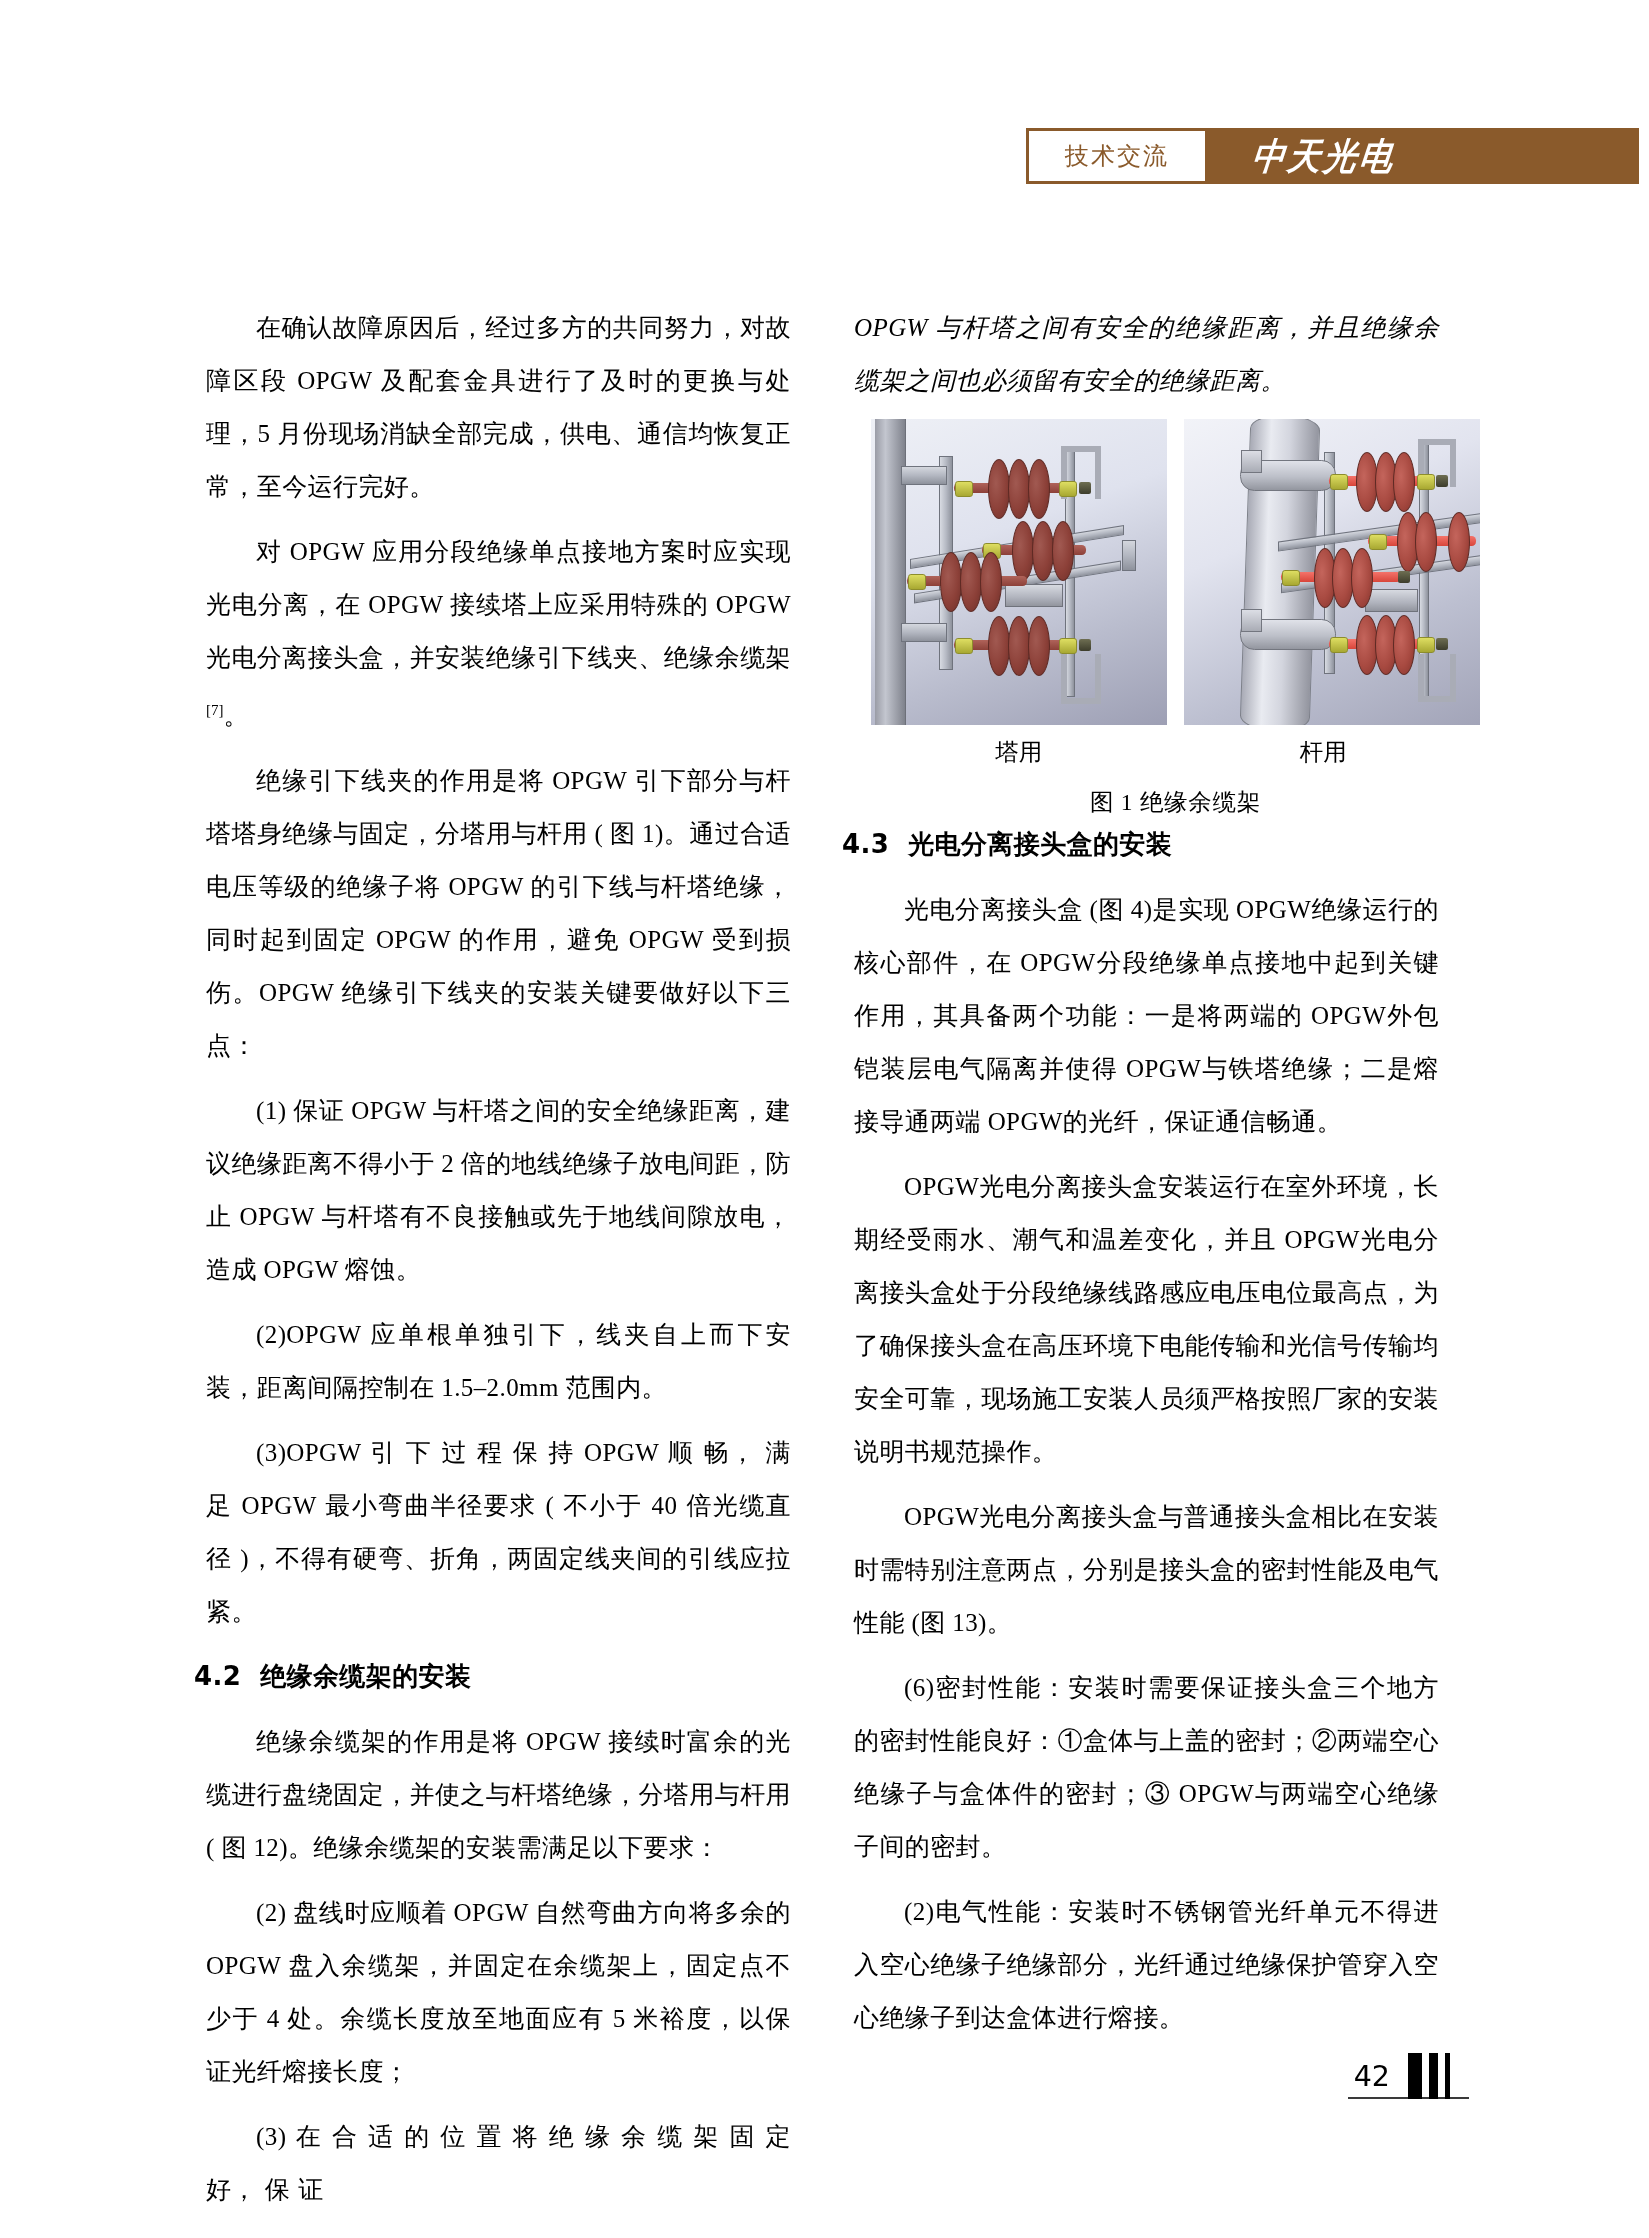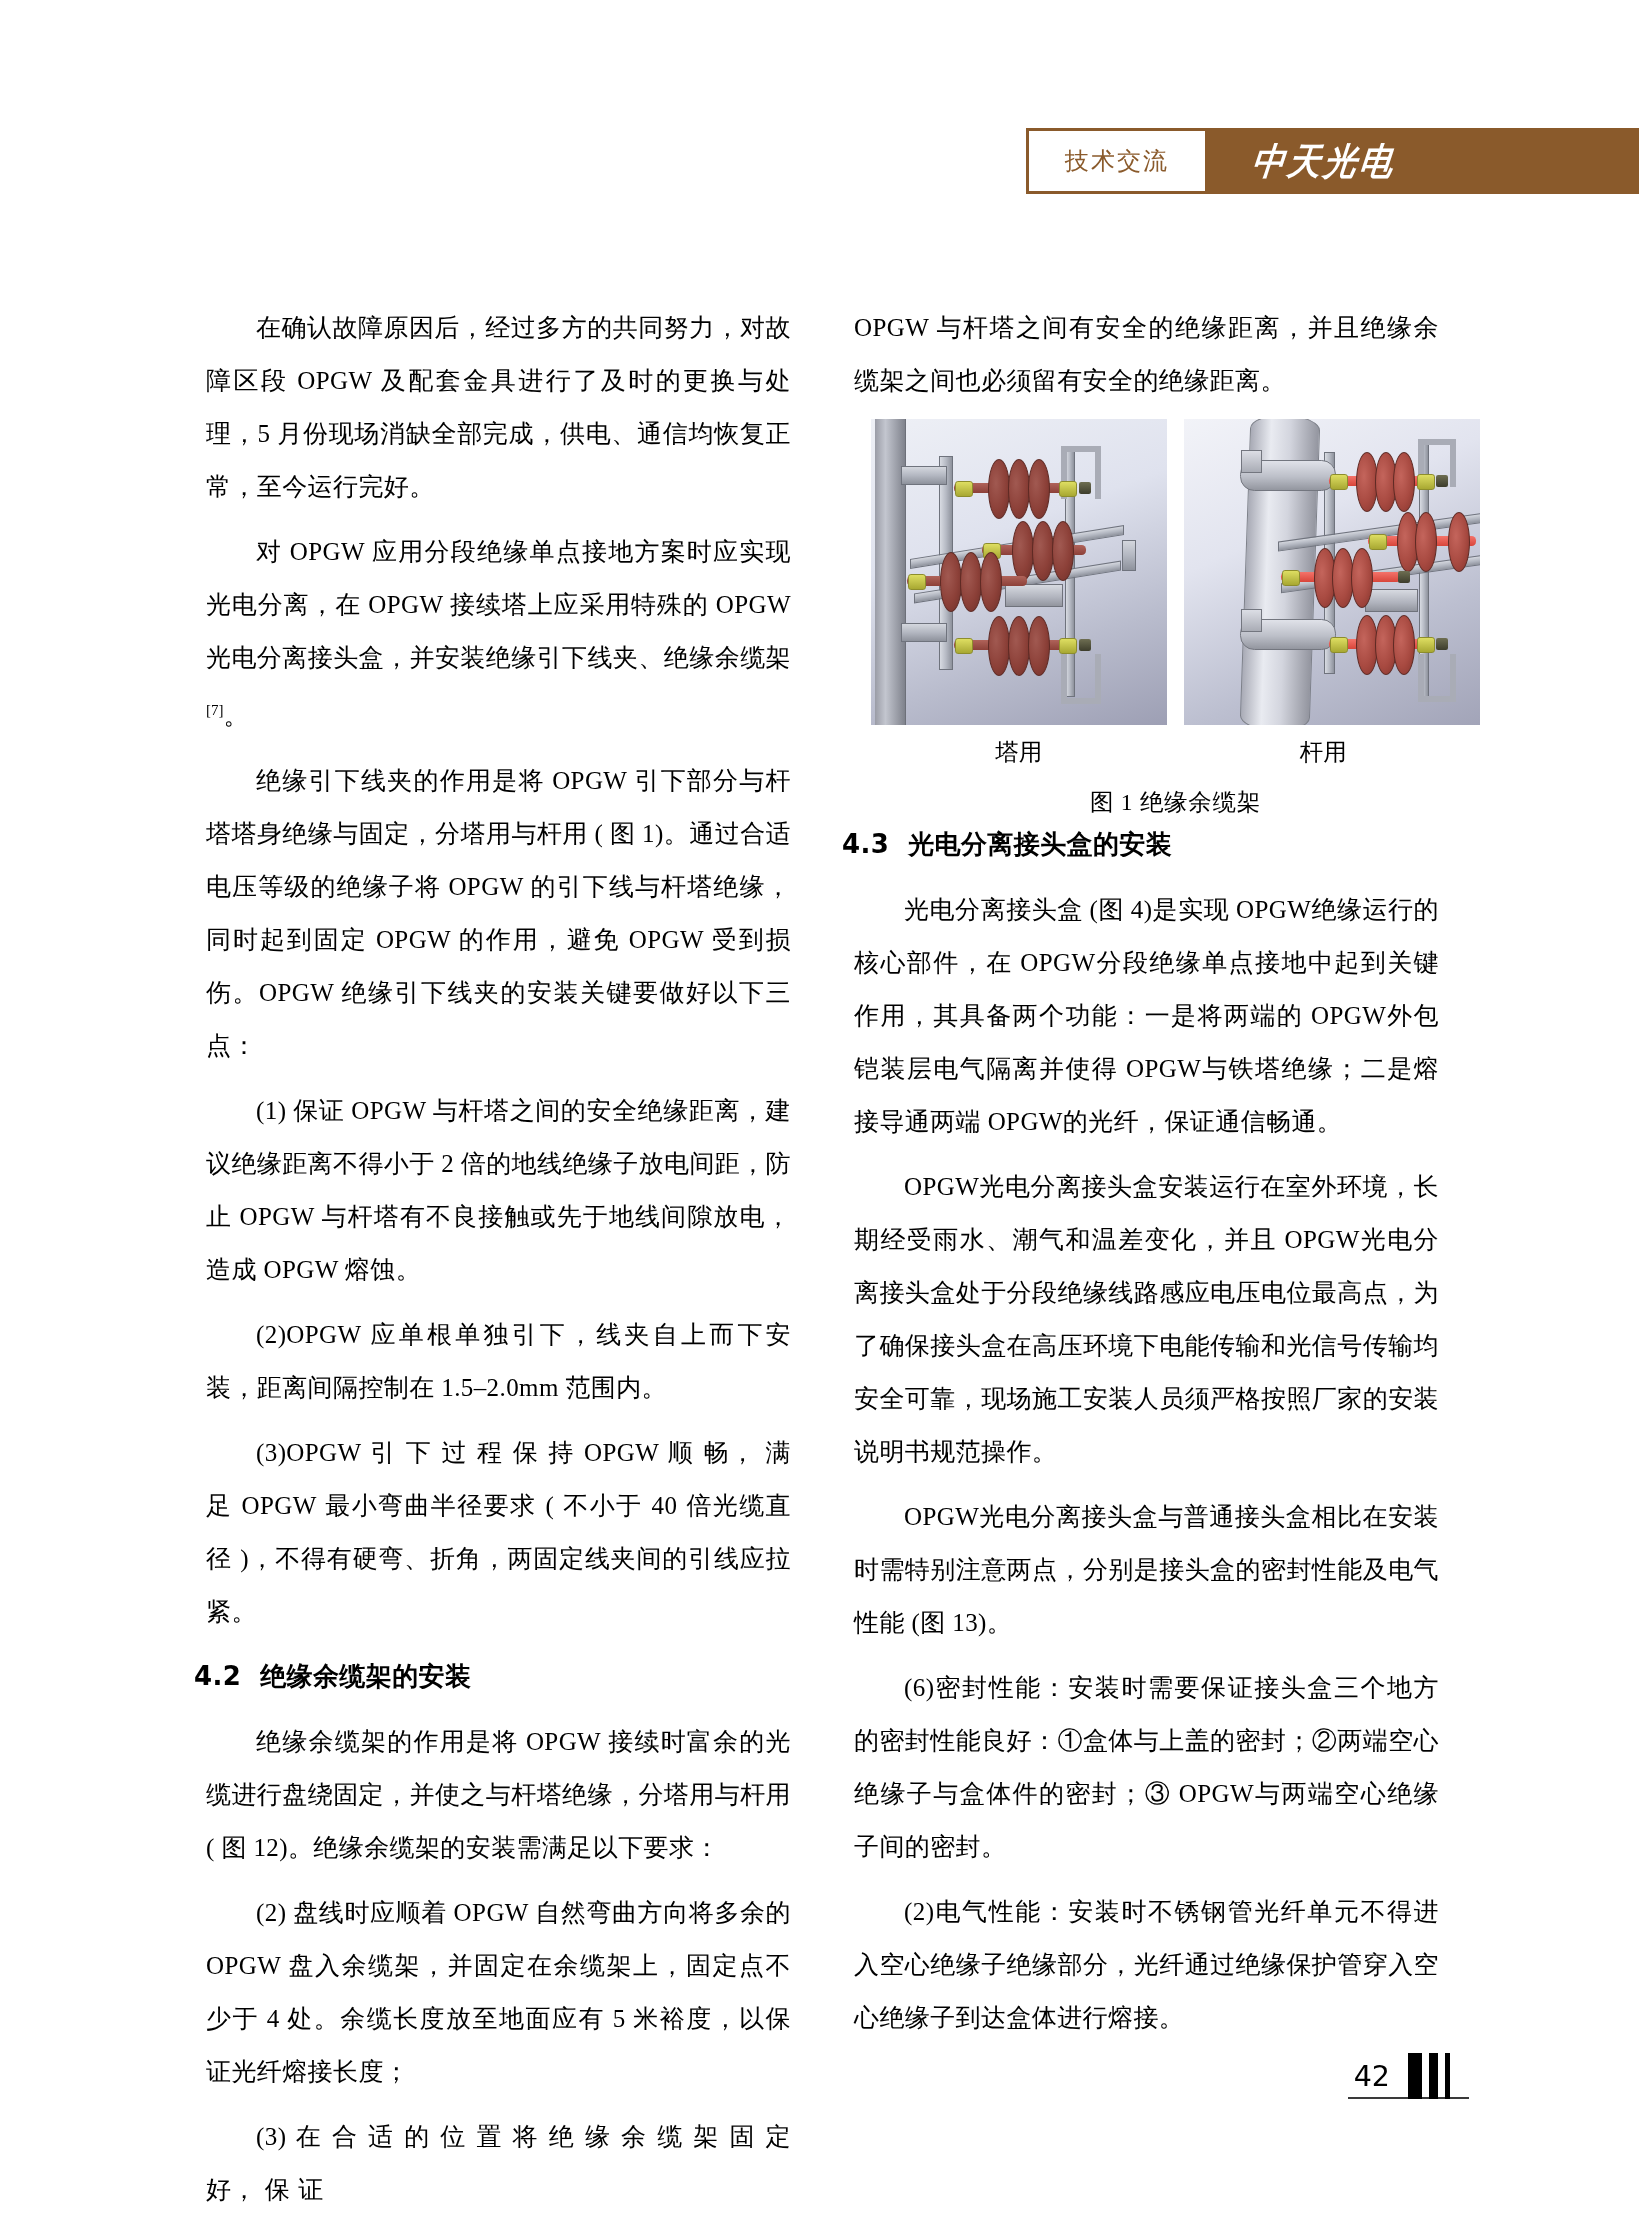--- a/index.html
+++ b/index.html
@@ -15,21 +15,21 @@
     position: relative;
     overflow: hidden;
   }
 
   
   .page-header {
     position: absolute;
     top: 128px;
     left: 1026px;
     width: 613px;
-    height: 66px;
+    height: 56px;
     display: flex;
     align-items: stretch;
   }
   .header-tag {
     width: 182px;
     background: #ffffff;
     border: 3.6px solid #8a5a2b;
     box-sizing: border-box;
     display: flex;
     align-items: center;
@@ -74,21 +74,21 @@
   p.body-par, p.list-par {
     margin: 12px;
     font-size: 25px;
     line-height: 53px;
     text-align: justify;
     text-justify: inter-ideograph;
     text-indent: 2em;
     letter-spacing: 0.4px;
   }
   p.list-par { text-indent: 2em; }
-  p.nonindent { text-indent: 0; }
+  p.nonindent { text-indent: 0; font-style: italic; }
   p.stretched {
     text-align: justify;
     word-spacing: 1.4px;
   }
 
   h3.section-head {
     margin: 0;
     font-size: 26px;
     line-height: 53px;
     font-weight: bold;

